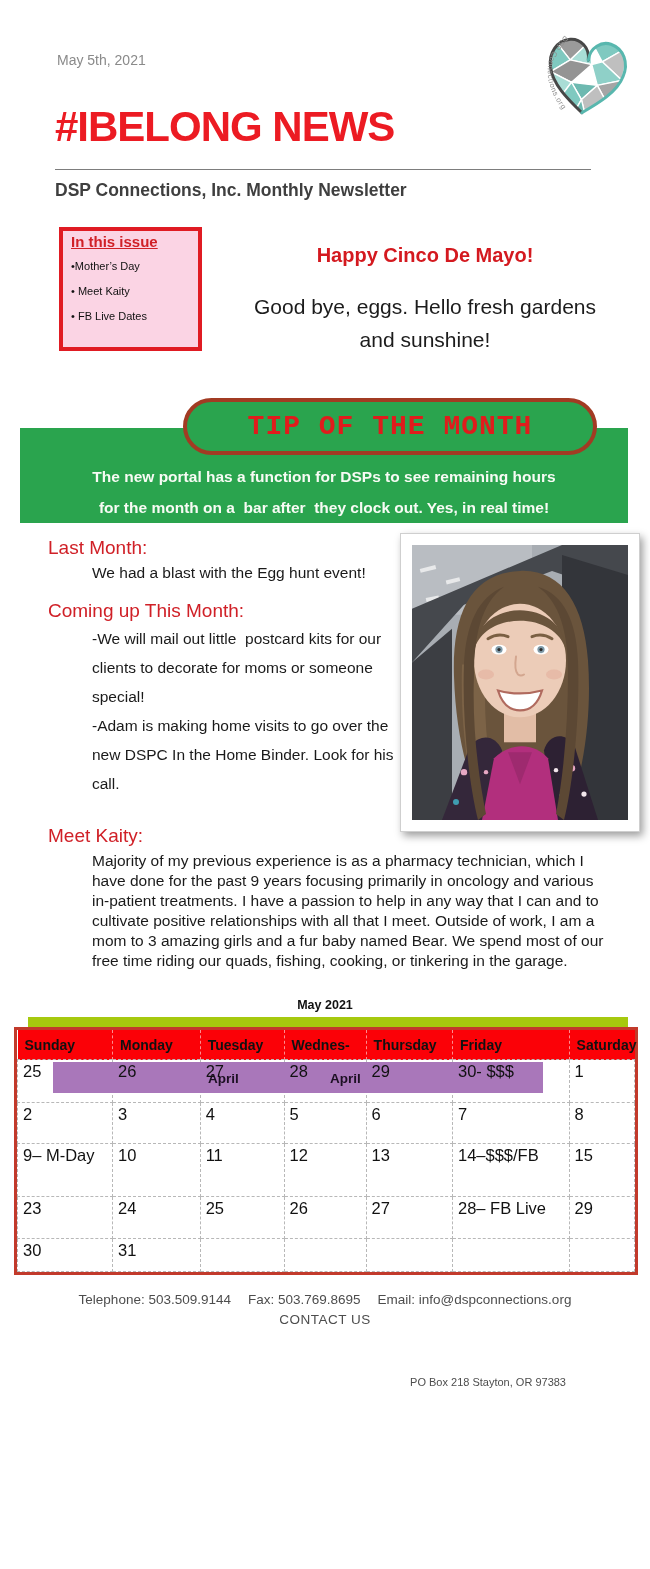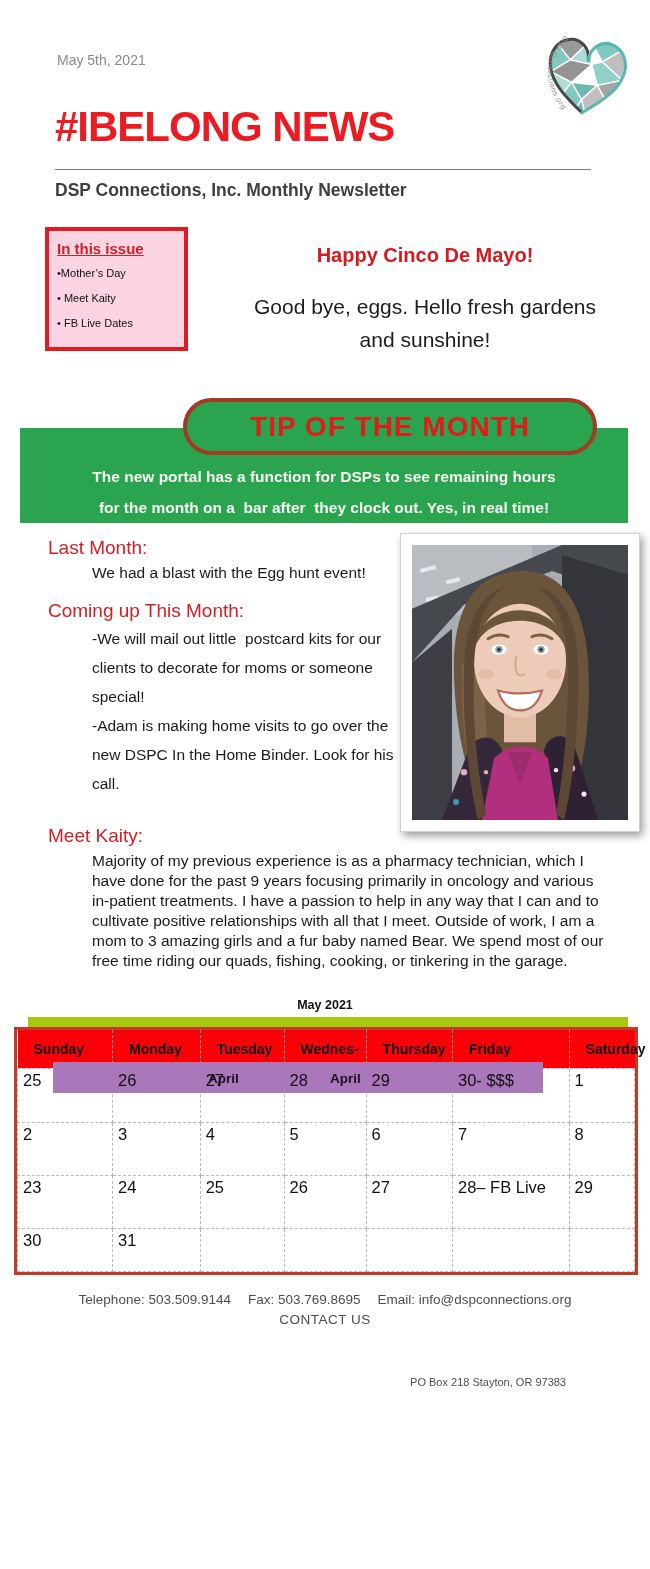--- a/index.html
+++ b/index.html
@@ -10,34 +10,34 @@
     font-family:"Liberation Sans", sans-serif; color:#1a1a1a;
   }
   .date-label { position:absolute; left:57px; top:52px; font-size:14px; color:#8a8a8a;text-align:right; }
   .logo-wrap { position:absolute; right:16px; top:32px; width:96px; height:94px; }
 
   .main-title { position:absolute; left:55px; top:103px; font-size:42px; font-weight:bold;
     color:#ec1b23; letter-spacing:-1px; }
   .title-rule { position:absolute; left:55px; top:169px; width:536px; height:1px; background:#7d7d7d; }
   .subtitle { position:absolute; left:55px; top:180px; font-size:17.5px; font-weight:bold; color:#3f3f3f; }
 
-  .issue-box { position:absolute; left:45px; top:227px; width:143px; height:124px;
-    background:#fbd4e4; border:4px solid #e01b23; padding:9px 8px; }
+  .issue-box { position:absolute; left:59px; top:227px; width:143px; height:124px;
+    background:#fbd4e4; border:4px solid #e01b23; padding:2px 8px; }
   .issue-title { font-size:15px; font-weight:bold; color:#d02027; text-decoration:underline; margin-bottom:10px; }
   .issue-item { font-size:11px; color:#111; margin-bottom:13px; }
 
   .greeting { position:absolute; left:235px; top:244px; width:380px; text-align:center; }
   .greeting-headline { font-size:20px; font-weight:bold; color:#d4191f; }
   .greeting-subtext { margin-top:23px; font-size:21px; color:#1c1c1c; line-height:33px; white-space:pre-line; }
 
   .tip-banner { position:absolute; left:20px; top:428px; width:608px; height:95px; background:#2aa44e; }
   .tip-pill { position:absolute; left:183px; top:398px; width:414px; height:57px;
     background:#2aa44e; border:4px solid #a23b23; border-radius:29px;
     display:flex; align-items:center; justify-content:center; }
-  .tip-pill-label { font-family:Liberation Sans, sans-serif; font-size:28px; font-weight:bold; color:#e01c1c; letter-spacing:1px; }
+  .tip-pill-label { font-family:Liberation Mono, monospace; font-size:28px; font-weight:bold; color:#e01c1c; letter-spacing:1px; }
   .tip-text { position:absolute; left:20px; top:461px; width:608px; text-align:center;
     font-size:15.5px; font-weight:bold; color:#f7fbf4; line-height:31px; white-space:pre-wrap; }
 
   .sec-heading { position:absolute; left:48px; font-size:19px; color:#d02027; }
   .body-text { position:absolute; left:48px; font-size:15.5px; color:#1a1a1a;margin-left:44px; }
   .h-last-month { top:537px; }
   .t-last-month { top:564px; }
   .h-coming-up { top:600px; }
   .t-coming-up { top:624px; width:360px; line-height:29px; white-space:pre-wrap; }
   .h-meet-kaity { top:825px; }
@@ -49,21 +49,21 @@
   .photo-frame svg { display:block; width:100%; height:100%; }
 
   .cal-title { position:absolute; left:0; top:998px; width:650px; text-align:center;
     font-size:12.5px; font-weight:bold; color:#111; }
   .cal-topbar { position:absolute; left:28px; top:1017px; width:600px; height:10px; background:#a6c90e; }
 
   .calendar { position:absolute; left:14px; top:1027px; width:624px; height:248px;
     border:3px solid #c23a2b; background:#fff; }
   .cal-table { width:100%; height:100%; border-collapse:collapse; table-layout:fixed; }
   .cal-table th { background:#fb0107; color:#111; font-size:14px; font-weight:bold;
-    text-align:left; padding:2px 0 2px 16px; height:26px;
+    text-align:left; padding:2px 0 2px 7px; height:26px;
     border-right:1px dashed rgba(255,255,255,0.55); }
   .cal-table th:last-child { border-right:none; }
   .cal-table td { vertical-align:top; text-align:left; font-size:16.5px; color:#111;
     padding:2px 0 0 5px; border:1px dashed #b8b8b8; }
   .cal-table td span { position:relative; z-index:2; }
   .col-sun{width:15.4%}.col-mon{width:14.2%}.col-tue{width:13.6%}.col-wed{width:13.3%}
   .col-thu{width:14.0%}.col-fri{width:18.9%}.col-sat{width:10.6%}
   .purple-band { position:absolute; left:36px; top:32px; width:490px; height:31px;
     background:#a977ba; z-index:1; }
   .april-label { position:absolute; top:9px; font-size:13.5px; font-weight:600; color:#1d1024; }
@@ -246,20 +246,29 @@
       </tr>
       <tr style="height:36px">
         <td><span>2</span></td>
         <td><span>3</span></td>
         <td><span>4</span></td>
         <td><span>5</span></td>
         <td><span>6</span></td>
         <td><span>7</span></td>
         <td><span>8</span></td>
       </tr>
+      <tr style="height:46px">
+        <td><span>9– M-Day</span></td>
+        <td><span>10</span></td>
+        <td><span>11</span></td>
+        <td><span>12</span></td>
+        <td><span>13</span></td>
+        <td><span>14–$$$/FB</span></td>
+        <td><span>15</span></td>
+      </tr>
       <tr style="height:36px">
         <td><span>23</span></td>
         <td><span>24</span></td>
         <td><span>25</span></td>
         <td><span>26</span></td>
         <td><span>27</span></td>
         <td><span>28– FB Live</span></td>
         <td><span>29</span></td>
       </tr>
       <tr style="height:29px">

